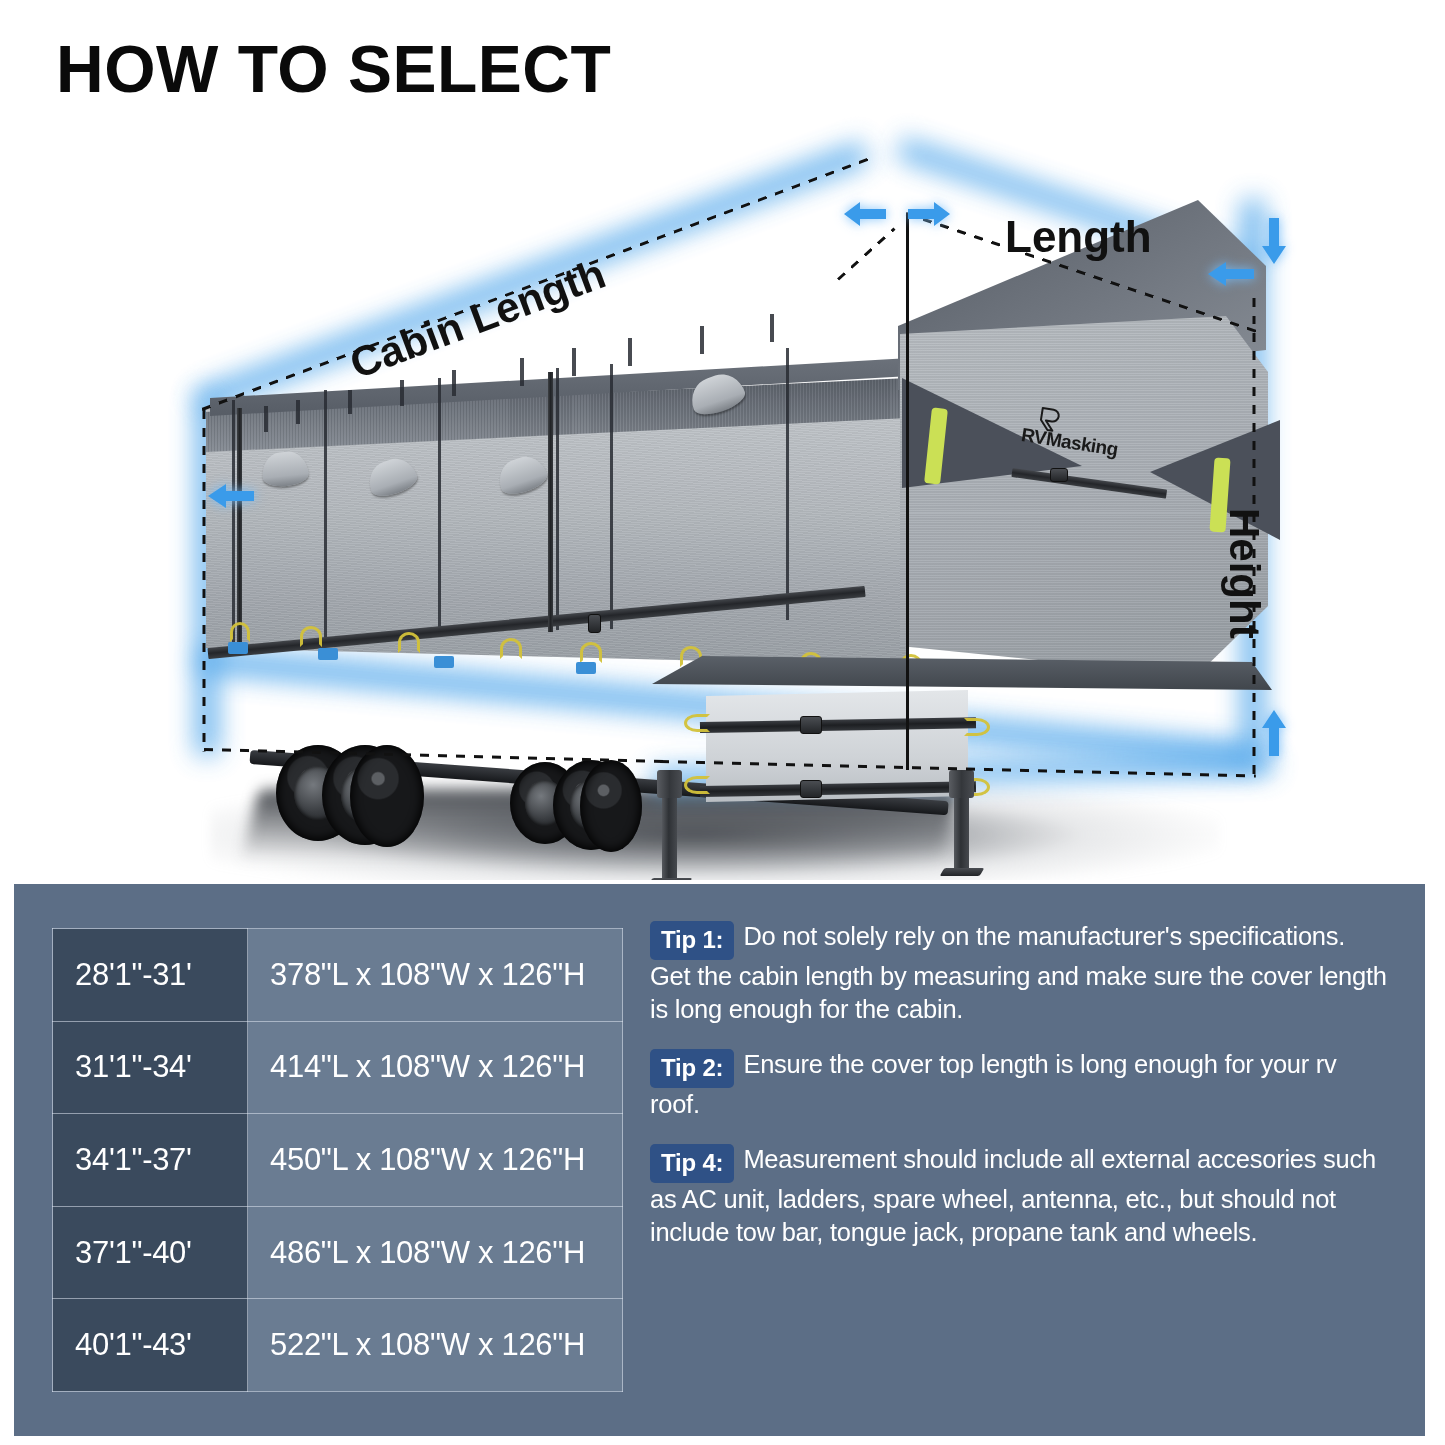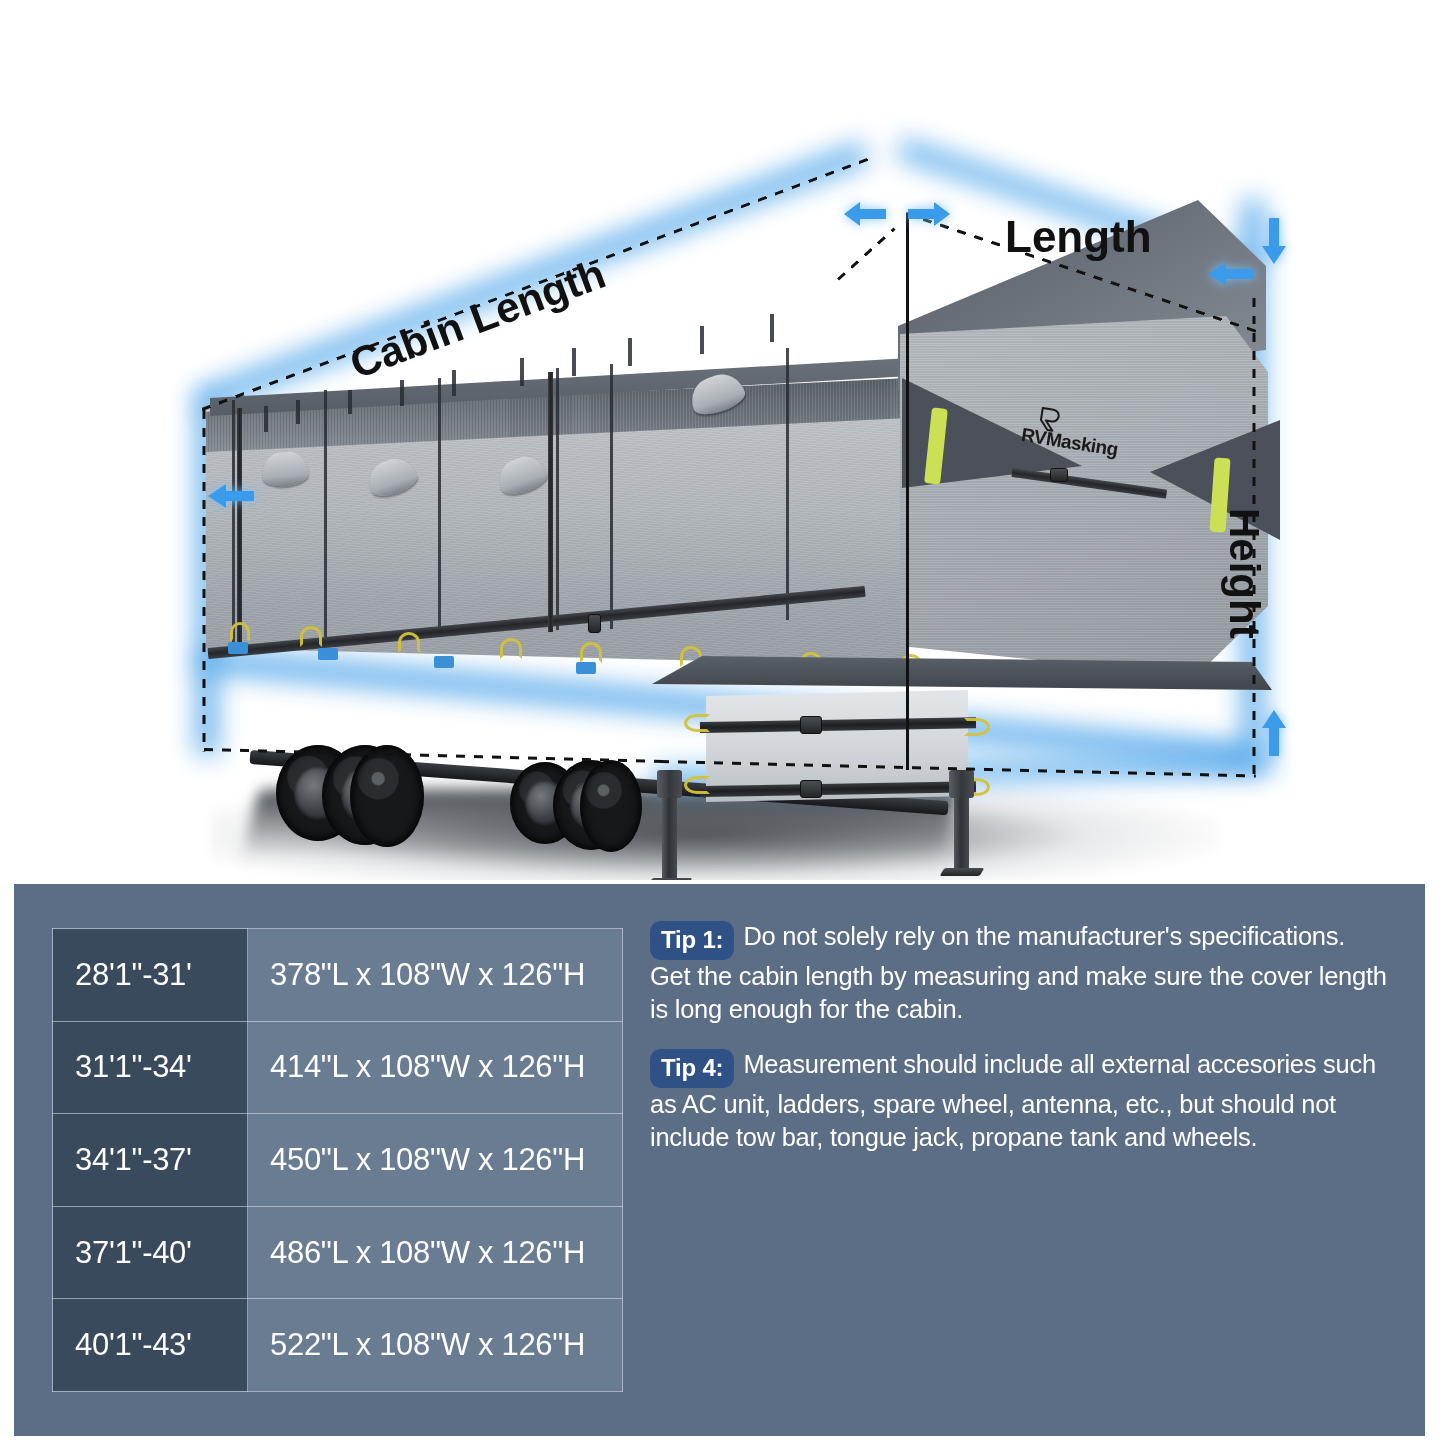--- a/index.html
+++ b/index.html
@@ -257,31 +257,32 @@
     letter-spacing:-0.25px;
   }
   .tip-badge {
     display:inline-block;
     background:#2f5186;
     color:#ffffff;
     font-size:24px;
     font-weight:bold;
     line-height:1;
     padding:7px 11px 8px 11px;
-    border-radius:11px;
+    border-radius:5px;
     margin-right:9px;
     vertical-align:-3px;
     letter-spacing:-0.2px;
   }
 </style>
 </head>
 <body>
 
 <div id="page">
 
+  <div id="title">HOW TO SELECT</div>
 
   <div id="stage">
 
     <div class="ground-shadow"></div>
     <div class="ground-shadow2"></div>
 
     <div class="glow" style="left:200px; top:300px; width:710px; height:22px; transform:rotate(-20.5deg); transform-origin:0 50%;"></div>
     <div class="glow" style="left:900px; top:48px; width:370px; height:20px; transform:rotate(18.5deg); transform-origin:0 50%;"></div>
     <div class="glow" style="left:196px; top:305px; width:22px; height:360px;"></div>
     <div class="glow" style="left:1242px; top:110px; width:22px; height:560px;"></div>
@@ -481,18 +482,21 @@
           <td class="c-dim">522"L x 108"W x 126"H</td>
         </tr>
       </tbody>
     </table>
 
     <div id="tips">
       <div class="tip">
         <p class="tip-text"><span class="tip-badge">Tip 1:</span><span>Do not solely rely on the manufacturer's specifications. Get the cabin length by measuring and make sure the cover length is long enough for the cabin.</span></p>
       </div>
       <div class="tip">
+        <p class="tip-text"><span class="tip-badge">Tip 2:</span><span>Ensure the cover top length is long enough for your rv roof.</span></p>
+      </div>
+      <div class="tip">
         <p class="tip-text"><span class="tip-badge">Tip 4:</span><span>Measurement should include all external accesories such as AC unit, ladders, spare wheel, antenna, etc., but should not include tow bar, tongue jack, propane tank and wheels.</span></p>
       </div>
     </div>
   </div>
 
 </div>
 
 </body></html>

